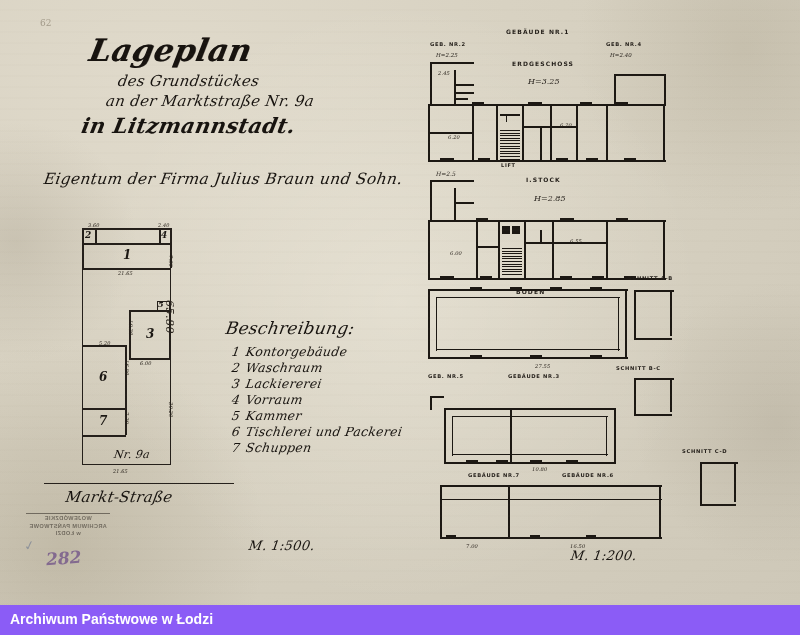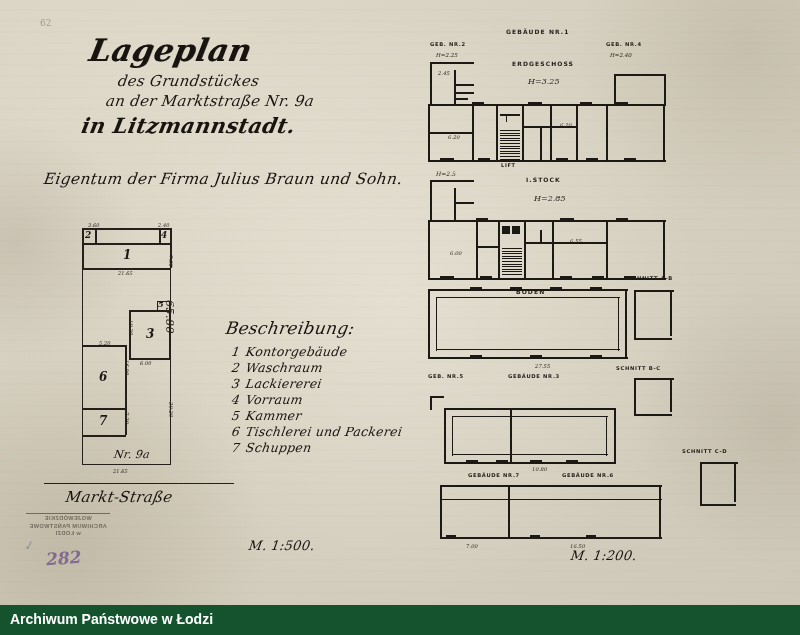--- a/index.html
+++ b/index.html
@@ -83,21 +83,21 @@
   .plantxt.sm{font-size:5.2px;letter-spacing:.7px;}
   .htxt{
     position:absolute;font-family:"DejaVu Serif",serif;font-style:italic;
     font-size:7px;color:#221d18;white-space:nowrap;
   }
   .wall{position:absolute;background:#1c1813;}
 
   
   #banner{
     position:absolute;left:0;top:605px;width:800px;height:30px;
-    background:#14532d;
+    background:#8b5cf6;
   }
   #banner span{
     position:absolute;left:10px;top:6px;
     color:#fff;font-size:14px;font-weight:bold;
     font-family:"Liberation Sans",sans-serif;
   }
   
   #stamp{
     position:absolute;left:22px;top:512px;width:92px;height:34px;
     transform:scaleX(-1);

